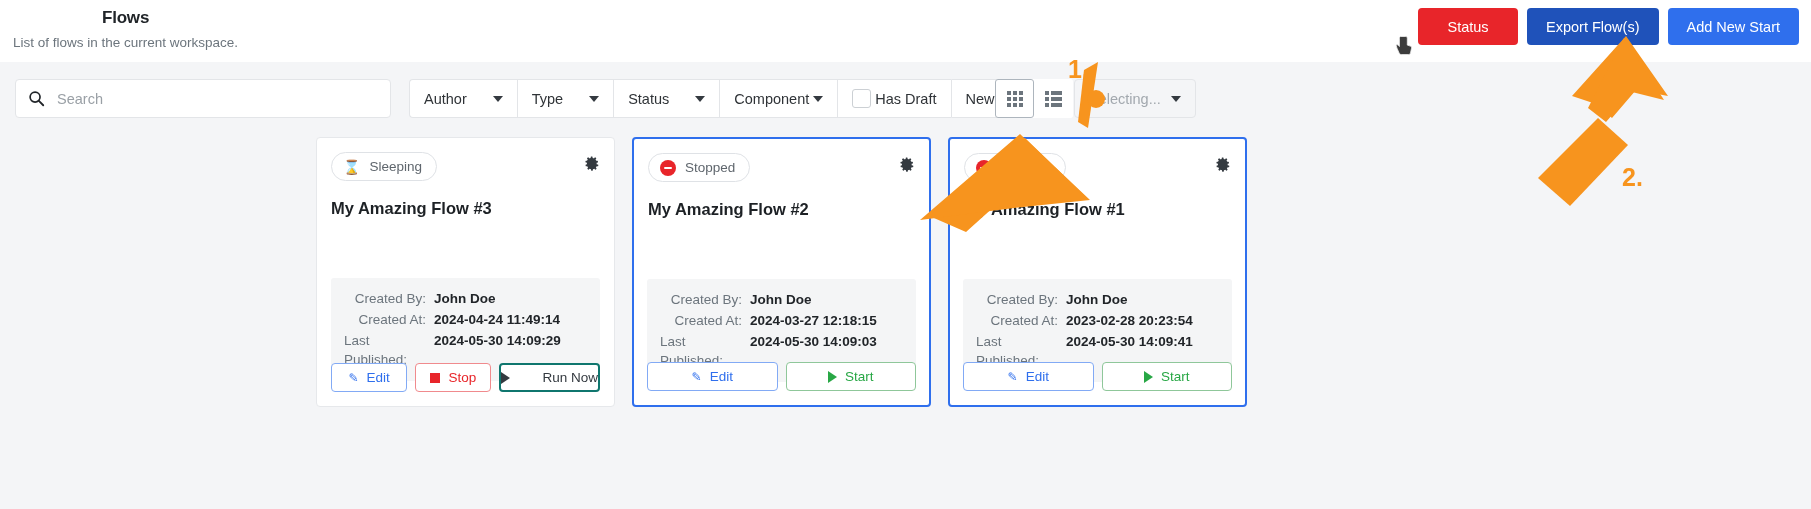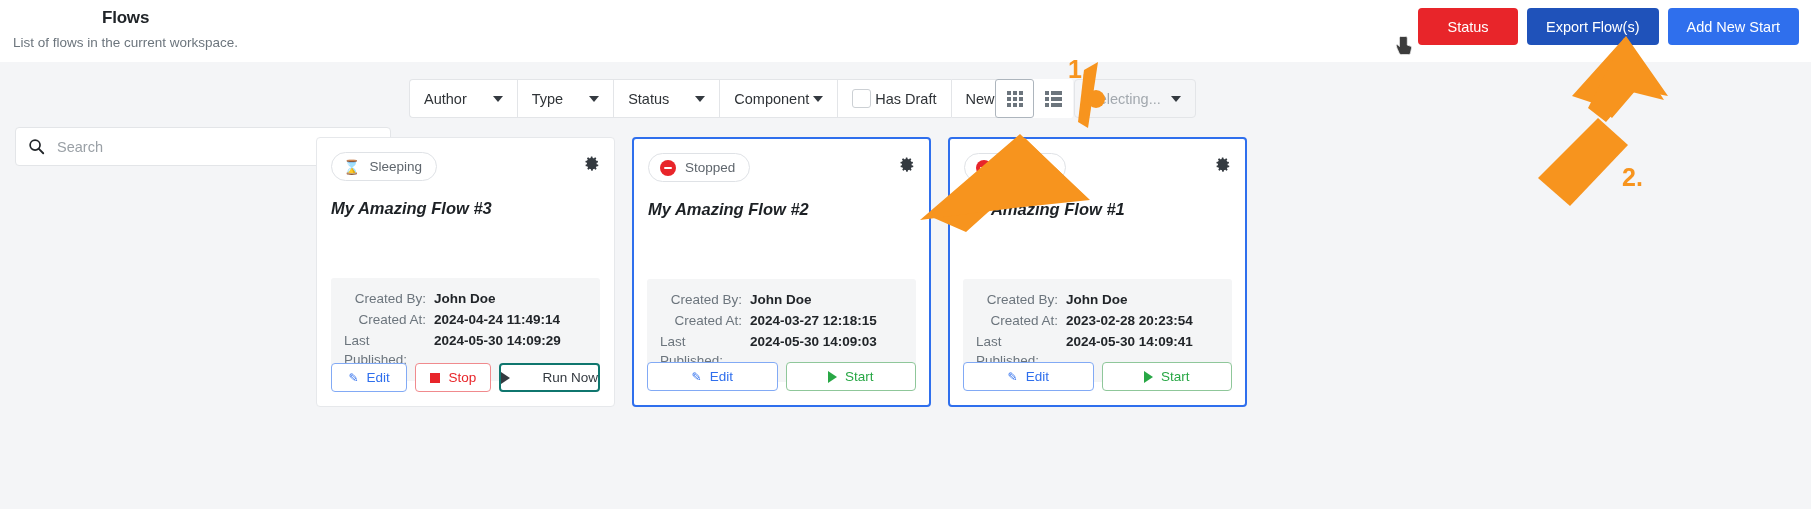--- a/index.html
+++ b/index.html
@@ -38,21 +38,21 @@
   .hbtn-add { background: #2f6fed; min-width: 124px; }
 
   
   .toolbar {
     position: absolute; left: 0; top: 62px; width: 1811px; height: 74px;
     background: #f4f5f7;
   }
   .search-box {
     position: absolute; left: 15px; top: 17px; width: 376px; height: 39px;
     background: #fff; border: 1px solid #e3e5e8; border-radius: 4px;
-    display: flex; align-items: center; padding: 0 12px; margin-top: 48px;
+    display: flex; align-items: center; padding: 0 12px;
   }
   .search-icon { width: 17px; height: 17px; flex: none; margin-right: 12px; }
   .search-input {
     border: none; outline: none; flex: 1; font-size: 14.5px; color: #3a3f44;
     font-family: "Liberation Sans", sans-serif; background: transparent;
   }
   .search-input::placeholder { color: #9aa0a6; }
 
   .filter-group {
     position: absolute; left: 409px; top: 17px; height: 21px; display: flex;
@@ -123,21 +123,21 @@
     width: 16px; height: 16px; border-radius: 50%; background: #e8252a;
     display: flex; align-items: center; justify-content: center; flex: none;
   }
   .dot-stop::after { content: ""; width: 8px; height: 2px; background: #fff; border-radius: 1px; }
 
   .gear {
     position: absolute; right: 13px; top: 17px; width: 17px; height: 17px;
     cursor: pointer;
   }
   .card-title {
-    margin-top: 18px; font-size: 16.5px; font-weight: bold; color: #1d2125; font-style: italic;
+    margin-top: 18px; font-size: 16.5px; font-weight: bold; color: #1d2125;
   }
   .meta {
     position: absolute; left: 14px; right: 14px; top: 140px;
     background: #f4f5f6; border-radius: 3px; padding: 11px 13px 12px 13px;
   }
   .card.selected .meta { left: 13px; right: 13px; }
   .meta-row {
     display: flex; justify-content: flex-end; align-items: baseline;
     font-size: 13.5px; line-height: 19px; margin-bottom: 2px;
   }

